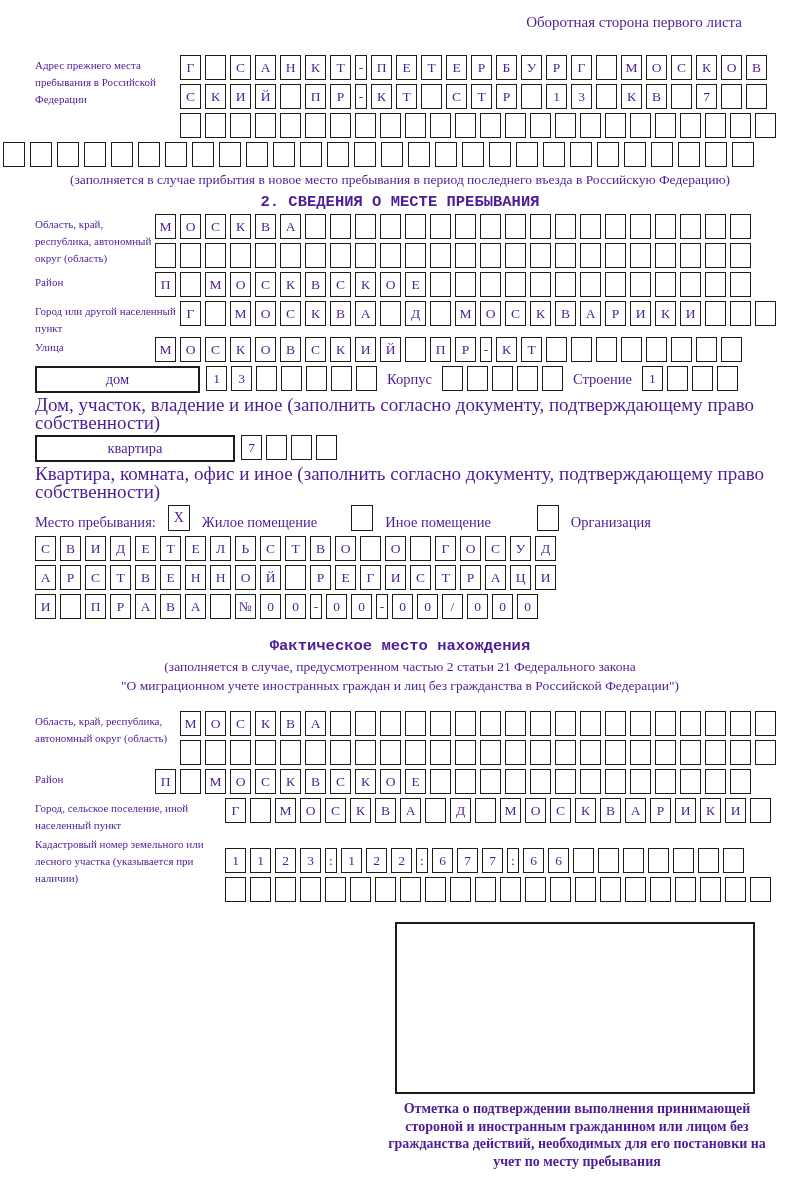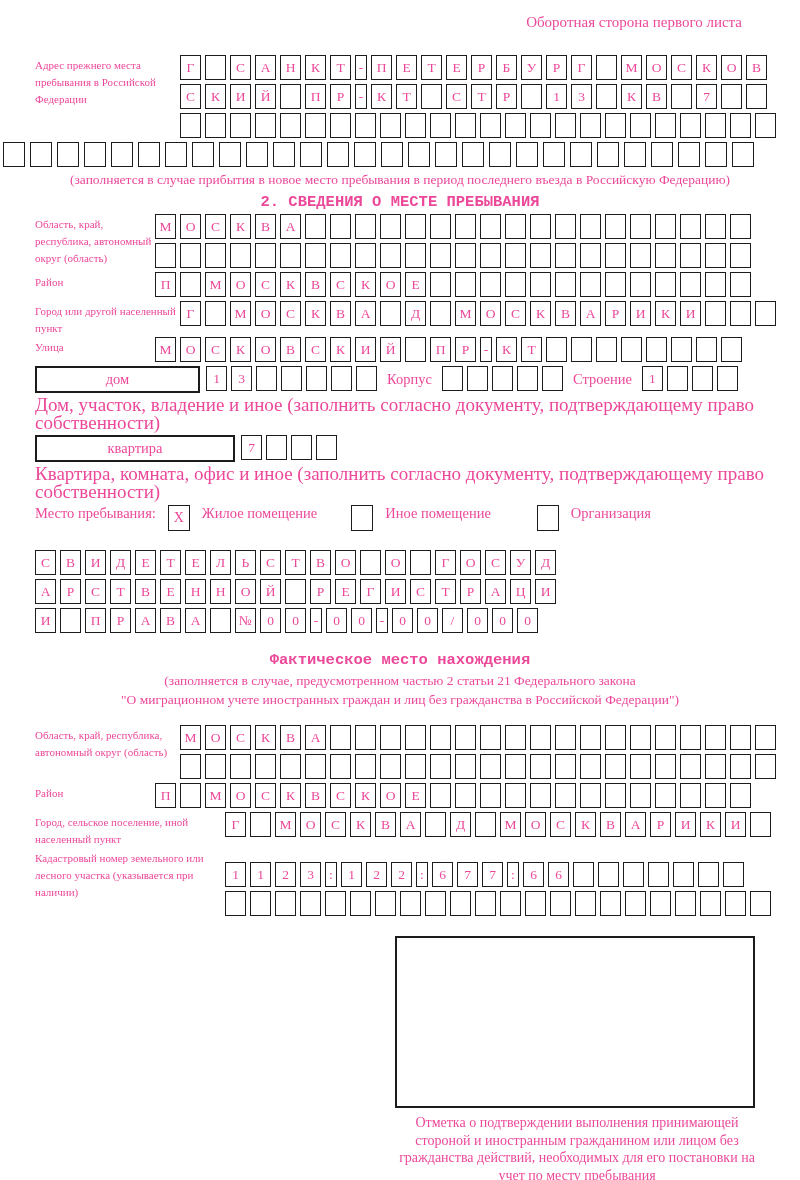--- a/index.html
+++ b/index.html
@@ -1,19 +1,19 @@
 <!DOCTYPE html>
 <html><head>
 <meta charset="utf-8">
 <style>
   * { margin:0; padding:0; box-sizing:border-box; }
   html,body { background:#ffffff; }
   .page {
     position:relative; width:800px; height:1180px; margin:0 auto;
-    background:#ffffff; color:#ec4899;
+    background:#ffffff; color:#4c1d95;
     font-family:"Liberation Serif","DejaVu Serif",serif;
     overflow:hidden;
   }
   .top-note { padding:14px 58px 0 0; text-align:right; font-size:15px; }
 
   .field { display:flex; margin-left:35px; align-items:flex-start; }
   .label { font-size:11px; line-height:17px; flex:none; padding-top:2px; }
   .w120 { width:120px; } .w145 { width:145px; } .w190 { width:190px; } .w205 { width:205px; }
   .rows { flex:none; }
 
@@ -33,33 +33,33 @@
 
   .house-row { display:flex; align-items:flex-start; margin-left:35px; gap:6px; margin-bottom:3px; }
   .labelbox {
     flex:none; height:27px; border:2px solid #1c1c1c; display:flex;
     align-items:center; justify-content:center; font-size:14.5px;
   }
   .dom-box { width:165px; } .kv-box { width:200px; }
   .inline-label { font-size:14.5px; line-height:27px; flex:none; padding:0 4px; }
   .small-note { margin-left:35px; font-size:19px; line-height:18px; margin-bottom:3px; }
 
-  .stay-row { display:flex; align-items:flex-start; margin-left:35px; gap:12px; margin-top:4px; margin-bottom:18px; }
+  .stay-row { display:flex; align-items:flex-end; margin-left:35px; gap:12px; margin-top:4px; margin-bottom:4px; }
   .stay-label { font-size:14.5px; flex:none; }
   .checkbox {
     flex:none; width:22px; height:26px; border:1.8px solid #1c1c1c;
     display:flex; align-items:center; justify-content:center; font-size:14px;
   }
   .cb2 { margin-left:22px; } .cb3 { margin-left:34px; }
   .choose-note { width:650px; margin-left:35px; text-align:center; font-size:13.5px; margin-bottom:4px; }
 
   .doc-rows { padding-top:1px; }
 
   .confirm-box { margin:16px 0 0 395px; width:360px; height:172px; border:2px solid #1c1c1c; background:#fff; }
-  .confirm-caption { margin:6px 0 0 388px; width:378px; text-align:center; font-size:14px; line-height:17.5px; }
+  .confirm-caption { margin:6px 0 0 388px; width:378px; text-align:center; font-size:14px; line-height:17.5px;font-weight:bold; }
 </style>
 </head>
 <body>
 
 <div class="page">
 
   <div class="top-note">Оборотная сторона первого листа</div>
 
   <div class="field" style="margin-top:24px">
     <div class="label w145">Адрес прежнего места пребывания в Российской Федерации</div>

